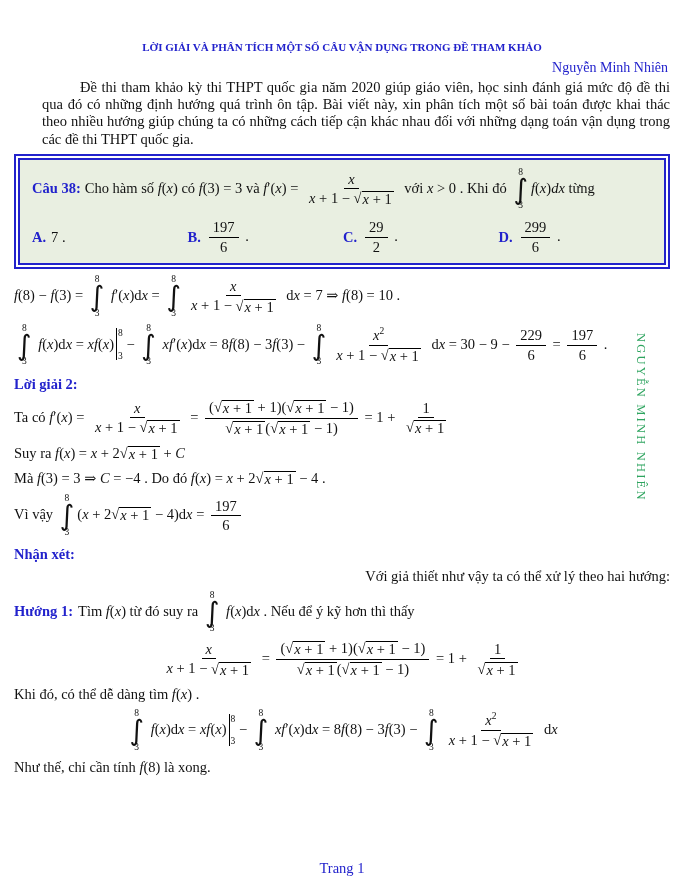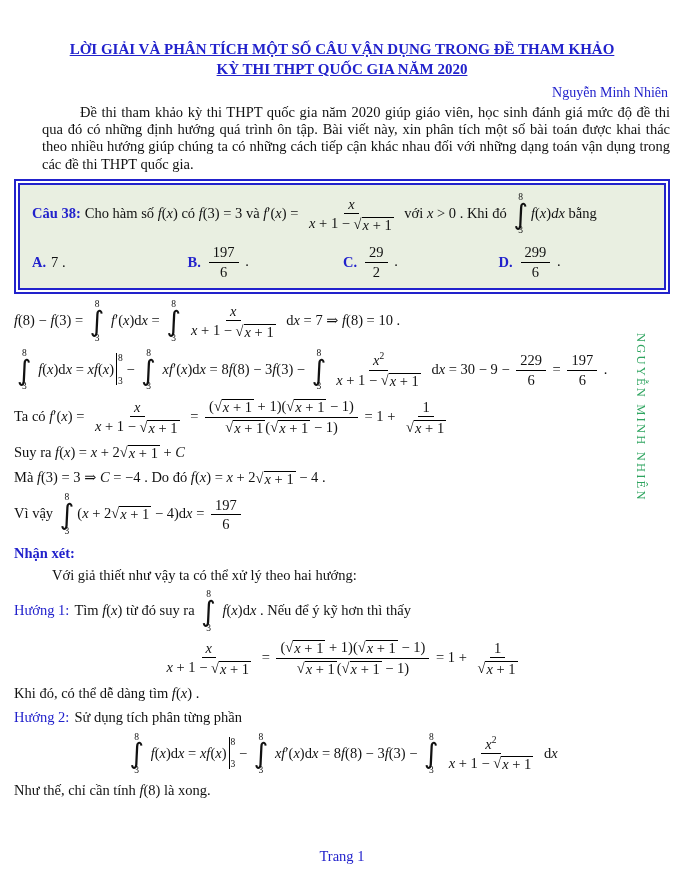--- a/index.html
+++ b/index.html
@@ -9,37 +9,37 @@
     --ink:#111111;
   }
   *{box-sizing:border-box;}
   html,body{margin:0;padding:0;}
   body{
     width:684px;height:893px;position:relative;background:#ffffff;
     font-family:"Liberation Serif","DejaVu Serif",serif;
     font-size:14.5px;color:var(--ink);overflow:hidden;
   }
   .page{padding:40px 14px 0 14px;}
-  .title{ text-align:center;color:var(--blue);font-weight:bold;font-size:15px;line-height:1.32;text-decoration:underline;}
+  .title{ text-align:center;color:var(--blue);font-weight:bold;font-size:11px;line-height:1.32;}
   .author{text-align:right;color:var(--blue);margin:5px 2px 3px 0;font-size:14px;}
   .intro{text-align:justify;text-indent:38px;line-height:1.2;margin-left:28px;}
 
   
   .qbox-outer{border:2px solid var(--blue);padding:2px;margin-top:6px;background:#fff;}
   .qbox-inner{border:2px solid var(--blue);background:var(--boxbg);padding:8px 10px 8px 12px;}
   .qstem{line-height:1.2;}
   .qlabel{color:var(--blue);font-weight:bold;margin-right:4px;margin-top:31px;}
   .qoptions{display:flex;margin-top:8px;align-items:center;}
   .qoption{flex:1;display:flex;align-items:center;gap:5px;}
   .qletter{color:var(--blue);font-weight:bold;}
 
   
   .heading{color:var(--blue);font-weight:bold;margin:9px 0 3px 0;}
-  .lead{color:var(--blue);font-weight:normal;margin-right:5px;margin-top:40px;}
-  .tline{margin:5px 0;}
+  .lead{color:var(--blue);font-weight:bold;margin-right:5px;margin-top:40px;}
+  .tline{margin:5px 0;text-align:right;}
   .tline.ind{text-indent:38px;}
   .mline{margin:6px 0;line-height:1.25;}
   .mline.center{text-align:center;}
   .it{font-style:italic;}
 
   
   .mfrac{display:inline-flex;flex-direction:column;align-items:center;vertical-align:middle;text-align:center;margin:0 3px;line-height:1.15;}
   .mfrac .num{padding:0 4px 1px 4px;border-bottom:1px solid #000;}
   .mfrac .den{padding:1px 4px 0 4px;}
   .msqrt{display:inline-flex;align-items:flex-start;vertical-align:middle;line-height:1.1;}
@@ -51,45 +51,44 @@
   .mvbar{display:inline-flex;vertical-align:middle;margin-left:2px;}
   .mvbar .bar{border-left:1.3px solid #000;height:32px;}
   .mvbar .col{display:flex;flex-direction:column;justify-content:space-between;height:34px;font-size:9.5px;padding-left:1px;}
   sup{font-size:9.5px;}
 
   .watermark{
     position:absolute;top:333px;right:36px;
     writing-mode:vertical-rl;
     color:var(--green);letter-spacing:2.2px;font-size:12.5px;
   }
-  .footer{position:absolute;left:0;right:0;bottom:28px;text-align:center;color:var(--blue);}
+  .footer{position:absolute;left:0;right:0;bottom:16px;text-align:center;color:var(--blue);}
 </style>
 </head>
 <body>
 
 <div class="page">
   <div class="title">LỜI GIẢI VÀ PHÂN TÍCH MỘT SỐ CÂU VẬN DỤNG TRONG ĐỀ THAM KHẢO</div>
-  <div class="title">KỲ THI THPT QUỐC GIA NĂM 2020</div>
   <div class="author">Nguyễn Minh Nhiên</div>
   <div class="intro">Đề thi tham khảo kỳ thi THPT quốc gia năm 2020 giúp giáo viên, học sinh đánh giá mức độ đề thi qua đó có những định hướng quá trình ôn tập. Bài viết này, xin phân tích một số bài toán được khai thác theo nhiều hướng giúp chúng ta có những cách tiếp cận khác nhau đối với những dạng toán vận dụng trong các đề thi THPT quốc gia.</div>
 
   <div class="qbox-outer">
     <div class="qbox-inner">
       <div class="qstem">
         <span class="qlabel">Câu 38:</span><span id="qstem-math"><span>Cho hàm số  </span><span class="it">f</span><span>(</span><span class="it">x</span><span>)  có  </span><span class="it">f</span><span>(3) = 3  và  </span><span class="it">f</span><span>′(</span><span class="it">x</span><span>) = </span><span class="mfrac">
               <span class="num"><span class="it">x</span></span>
               <span class="den"><span class="it">x</span><span> + 1 − </span><span class="msqrt">
                   <span class="rad">√</span>
                   <span class="arg"><span class="it">x</span><span> + 1</span></span>
                 </span></span>
             </span><span>  với  </span><span class="it">x</span><span> &gt; 0 . Khi đó  </span><span class="mint">
               <span class="hi">8</span>
               <span class="sym">∫</span>
               <span class="lo">3</span>
-            </span><span class="it">f</span><span>(</span><span class="it">x</span><span>)</span><span class="it">dx</span><span>  bằng</span></span>
+            </span><span class="it">f</span><span>(</span><span class="it">x</span><span>)</span><span class="it">dx</span><span>  từng</span></span>
       </div>
       <div class="qoptions" id="qoptions">
           <div class="qoption">
             <span class="qletter">A.</span>
             <span><span>7 .</span></span>
           </div>
           <div class="qoption">
             <span class="qletter">B.</span>
             <span><span class="mfrac">
                 <span class="num"><span>197</span></span>
@@ -154,20 +153,21 @@
               <span class="rad">√</span>
               <span class="arg"><span class="it">x</span><span> + 1</span></span>
             </span></span>
         </span><span> d</span><span class="it">x</span><span> = 30 − 9 − </span><span class="mfrac">
           <span class="num"><span>229</span></span>
           <span class="den"><span>6</span></span>
         </span><span> = </span><span class="mfrac">
           <span class="num"><span>197</span></span>
           <span class="den"><span>6</span></span>
         </span><span> .</span></div>
+      <div class="heading">Lời giải 2:</div>
       <div class="mline"><span>Ta có  </span><span class="it">f</span><span>′(</span><span class="it">x</span><span>) = </span><span class="mfrac">
           <span class="num"><span class="it">x</span></span>
           <span class="den"><span class="it">x</span><span> + 1 − </span><span class="msqrt">
               <span class="rad">√</span>
               <span class="arg"><span class="it">x</span><span> + 1</span></span>
             </span></span>
         </span><span> = </span><span class="mfrac">
           <span class="num"><span>(</span><span class="msqrt">
               <span class="rad">√</span>
               <span class="arg"><span class="it">x</span><span> + 1</span></span>
@@ -237,21 +237,20 @@
               <span class="arg"><span class="it">x</span><span> + 1</span></span>
             </span><span> − 1)</span></span>
         </span><span> = 1 + </span><span class="mfrac">
           <span class="num"><span>1</span></span>
           <span class="den"><span class="msqrt">
               <span class="rad">√</span>
               <span class="arg"><span class="it">x</span><span> + 1</span></span>
             </span></span>
         </span></div>
       <div class="mline"><span>Khi đó, có thể dễ dàng tìm  </span><span class="it">f</span><span>(</span><span class="it">x</span><span>) .</span></div>
-      <div class="mline"><span class="lead">Hướng 2:</span><span>Sử dụng tích phân từng phần</span></div>
       <div class="mline center"><span class="mint">
           <span class="hi">8</span>
           <span class="sym">∫</span>
           <span class="lo">3</span>
         </span><span> </span><span class="it">f</span><span>(</span><span class="it">x</span><span>)d</span><span class="it">x</span><span> = </span><span class="it">xf</span><span>(</span><span class="it">x</span><span>)</span><span class="mvbar">
           <span class="bar"></span>
           <span class="col">
             <span class="hi">8</span>
             <span class="lo">3</span>
           </span>

